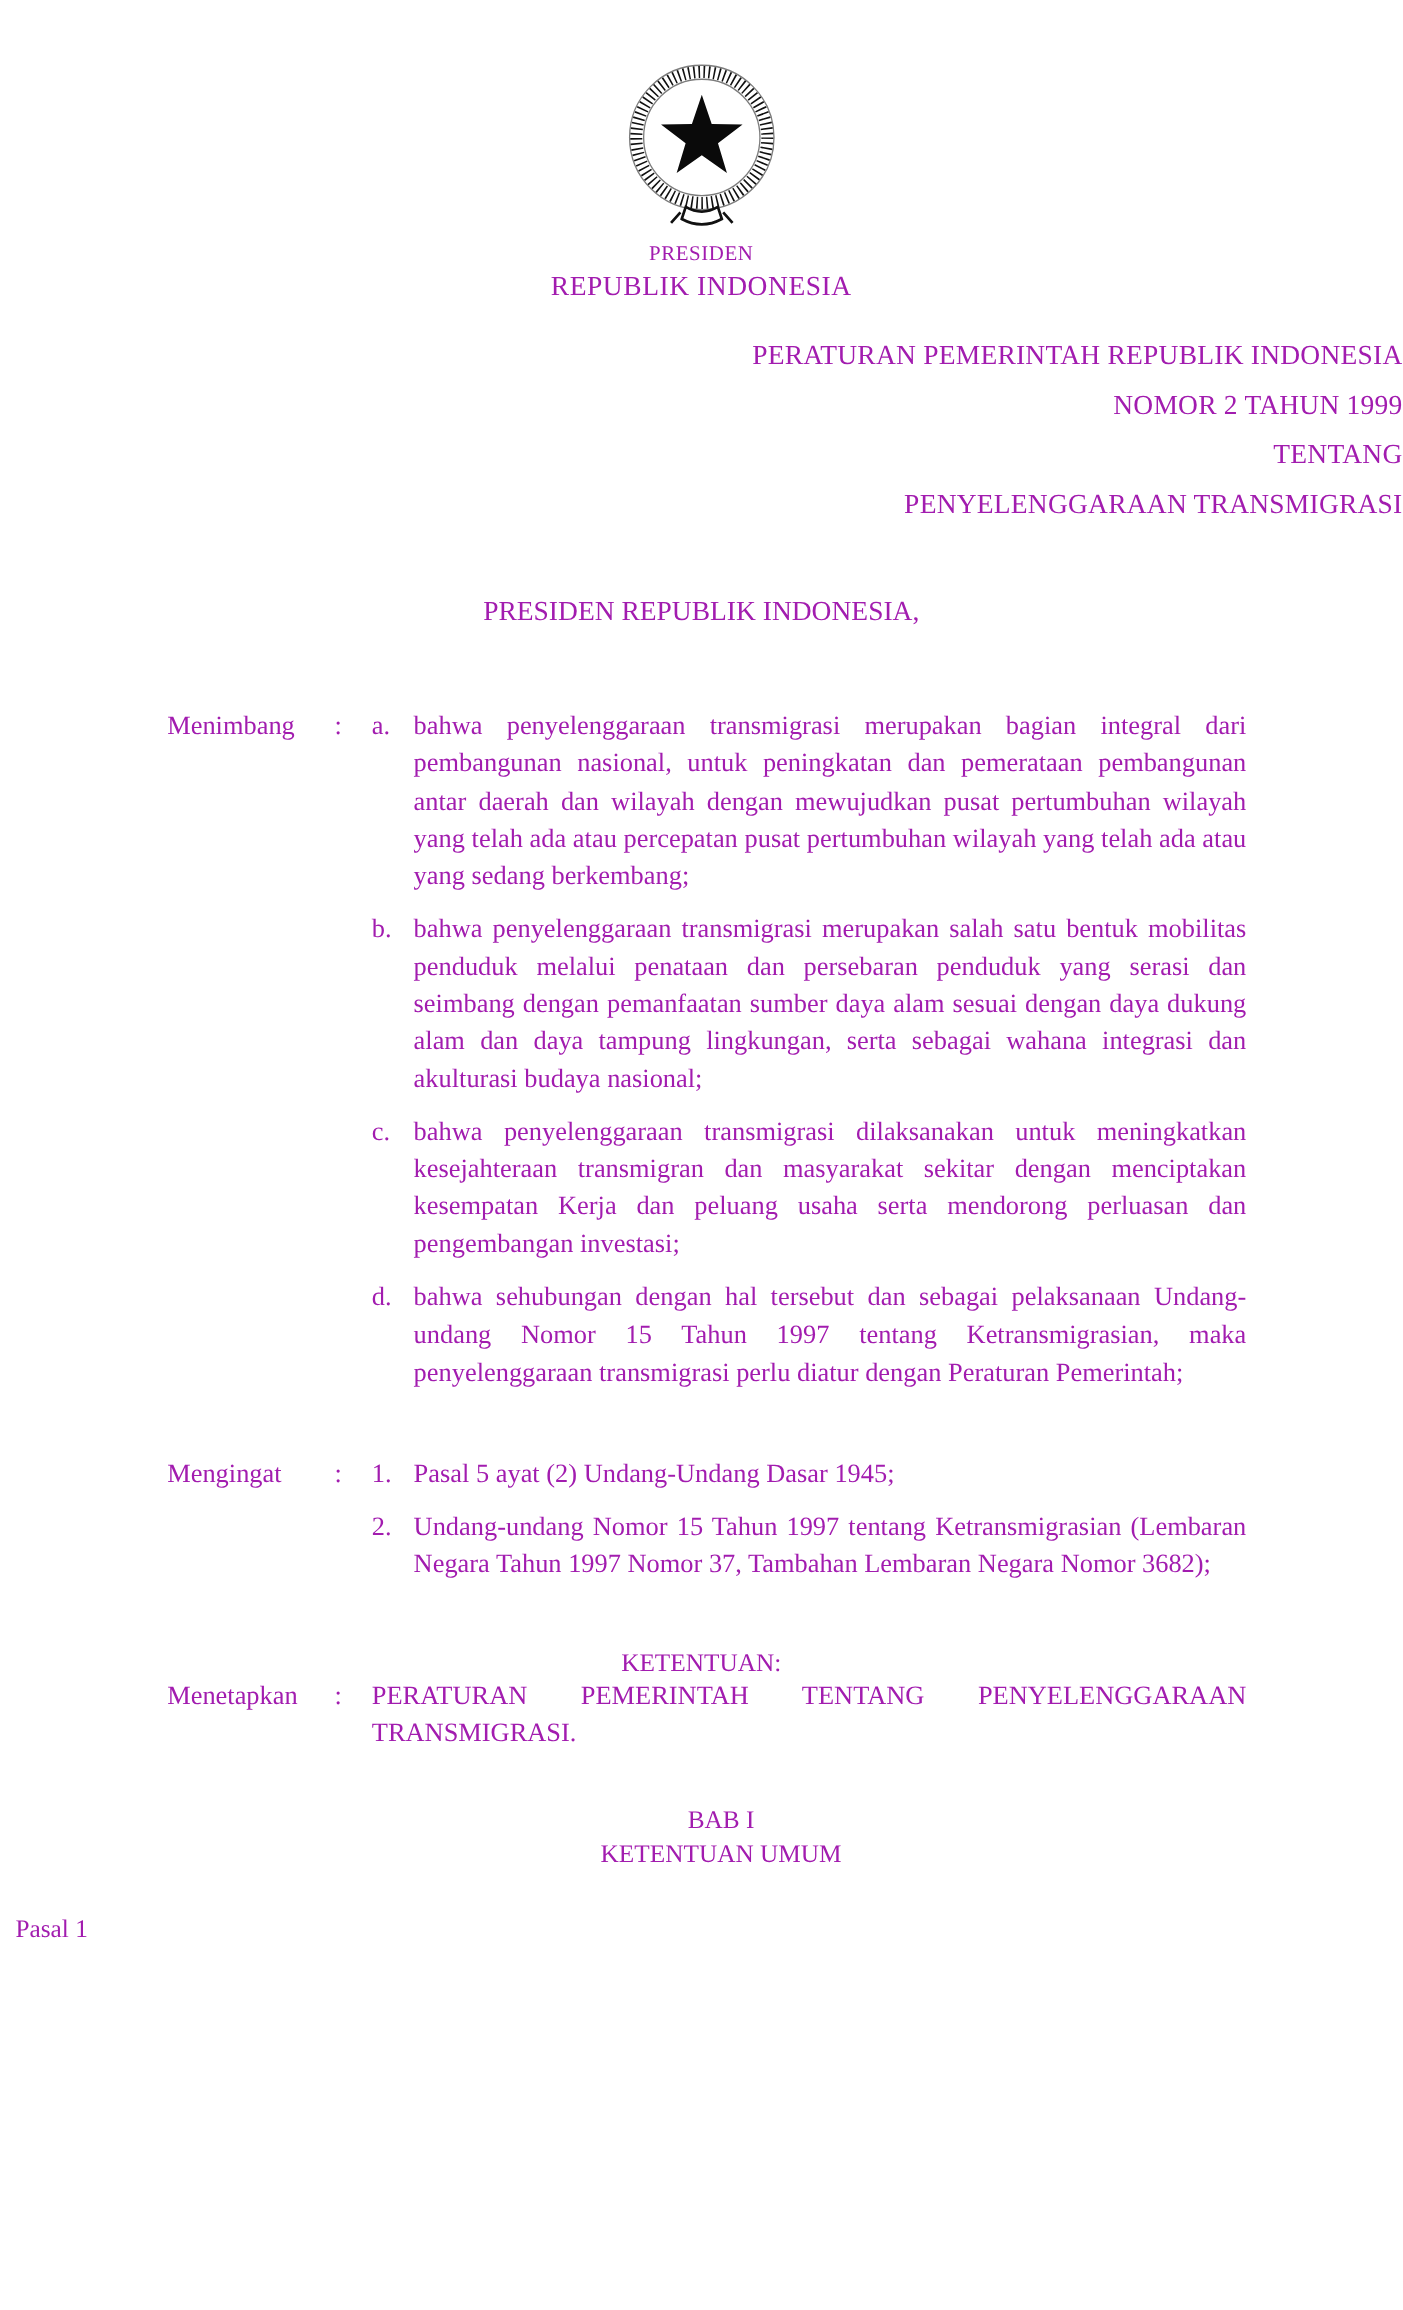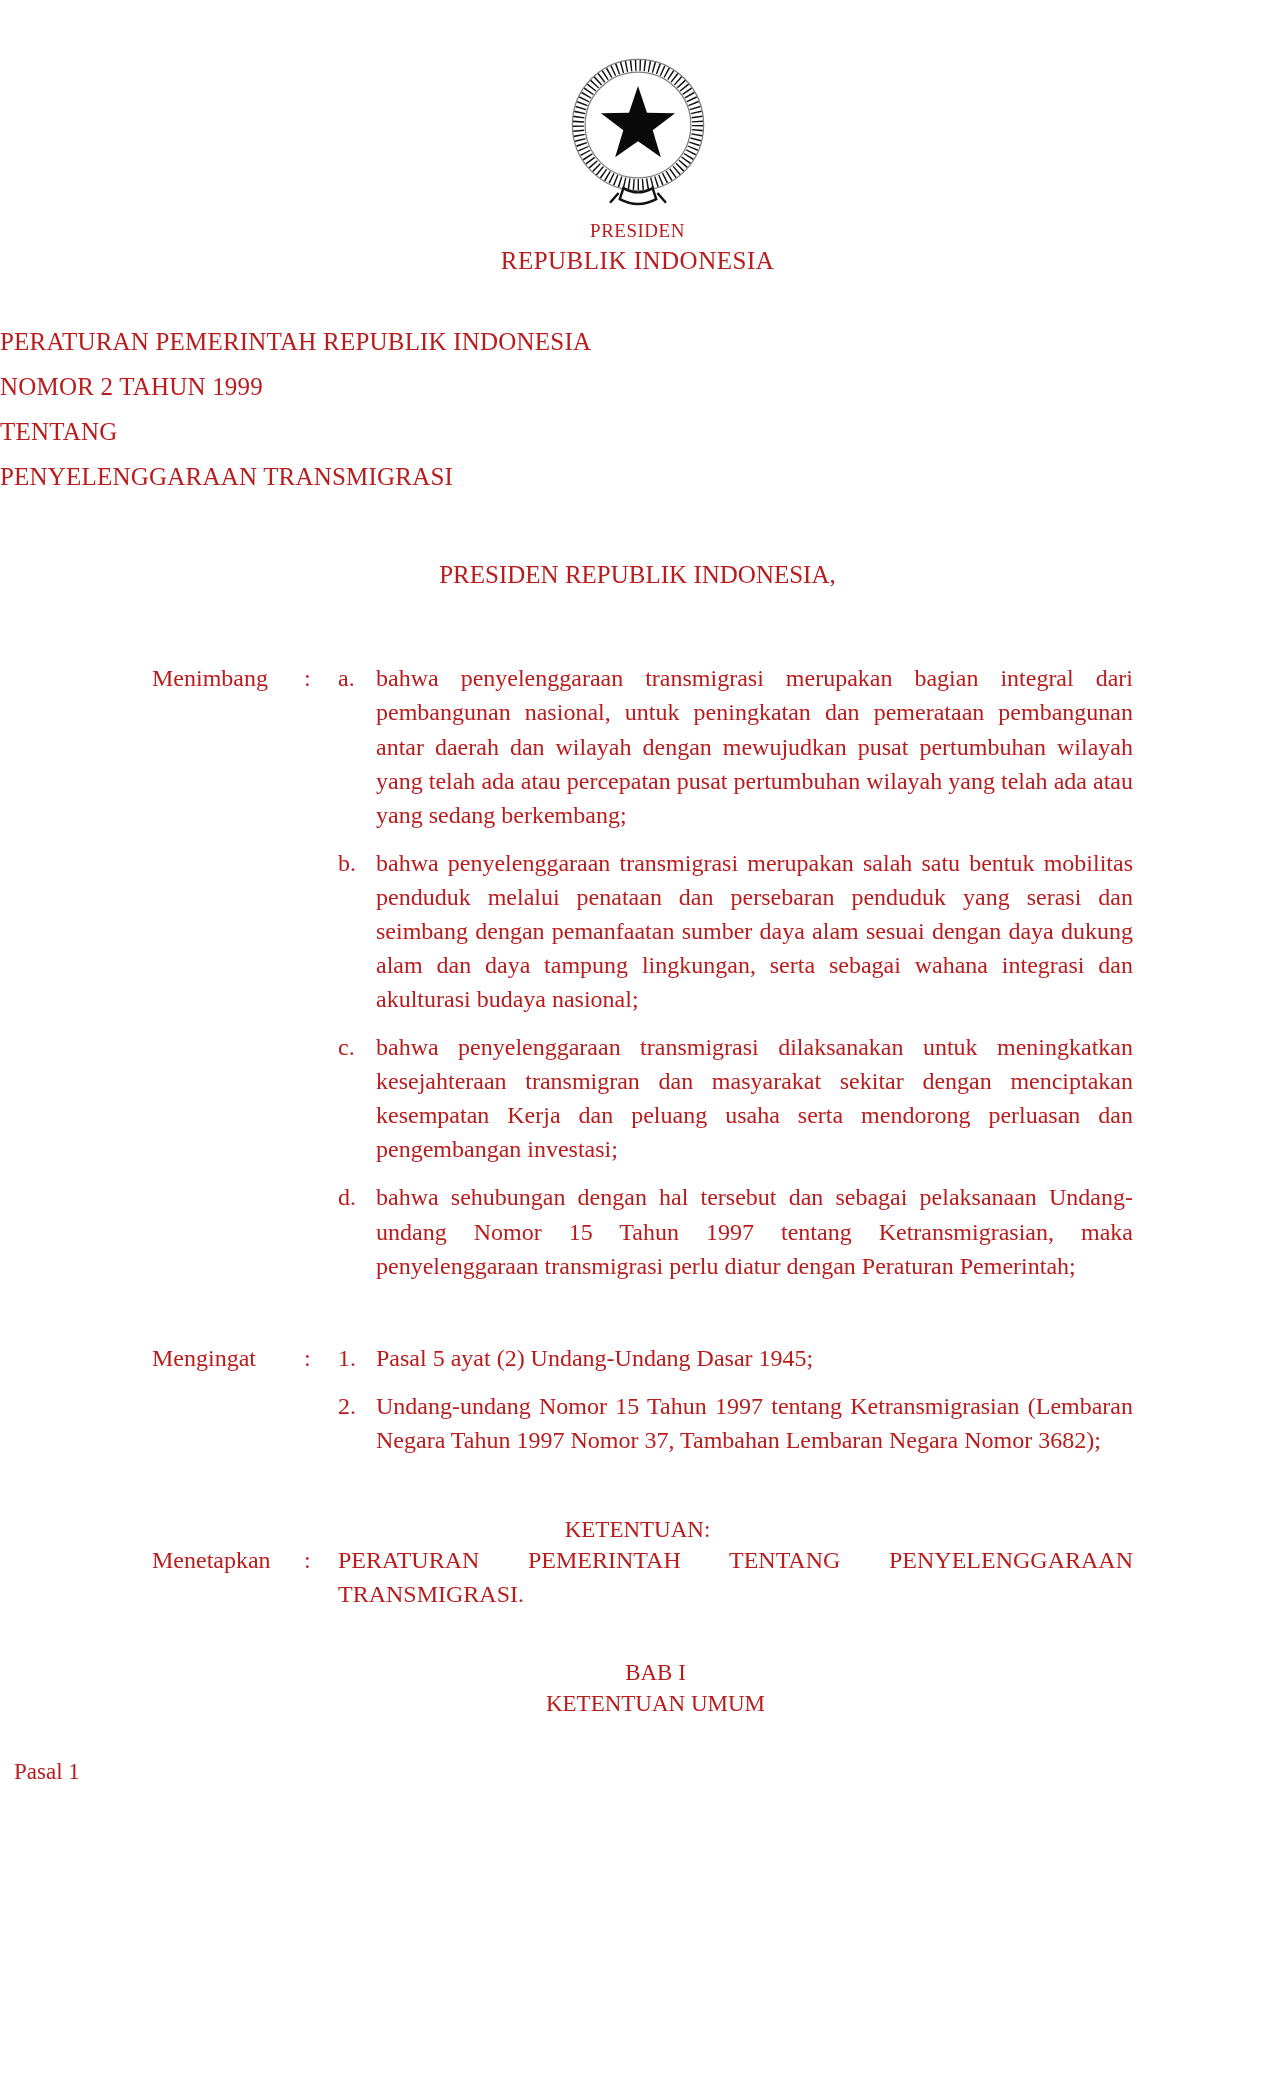--- a/index.html
+++ b/index.html
@@ -3,21 +3,21 @@
 <meta charset="utf-8">
 <style>
   * { margin: 0; padding: 0; box-sizing: border-box; }
   html, body { background: #ffffff; }
   .page {
     position: relative;
     width: 1275px;
     height: 2100px;
     margin: 0 auto;
     background: #ffffff;
-    color: #b91c1c;
+    color: #a21caf;
     font-family: "Liberation Serif", "DejaVu Serif", serif;
     overflow: hidden;
   }
   
   .seal-wrap {
     padding-top: 52px;
     display: flex;
     justify-content: center;
   }
   .agency {
@@ -28,22 +28,22 @@
   .agency .line1 {
     font-size: 19px;
     letter-spacing: 0.5px;
   }
   .agency .line2 {
     font-size: 25px;
     letter-spacing: 0.5px;
   }
   
   .doc-title {
-    margin-top: 52px;
-    text-align: left;
+    margin-top: 34px;
+    text-align: right;
   }
   .doc-title div {
     font-size: 25px;
     line-height: 1.0;
     margin-bottom: 20px;
     letter-spacing: 0.2px;
   }
   .preamble {
     margin-top: 72px;
     text-align: center;

